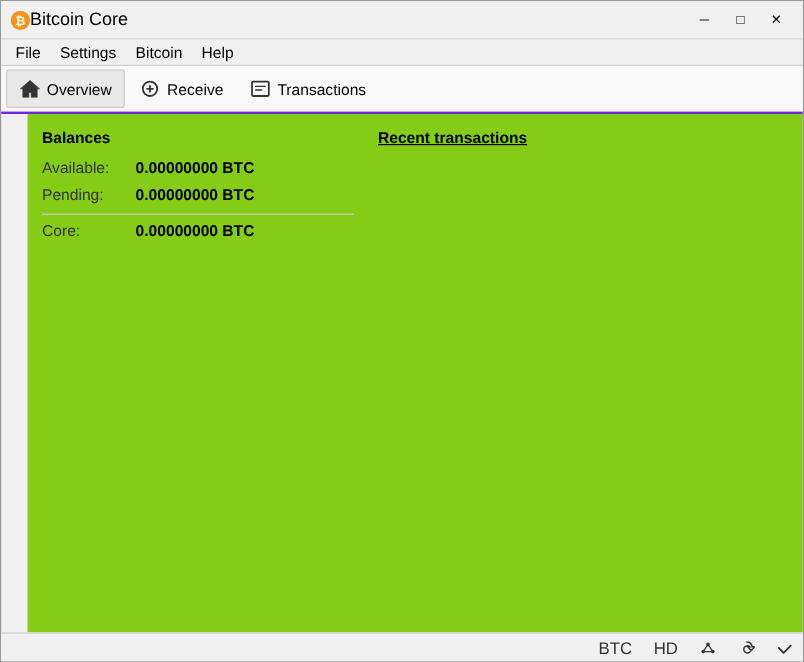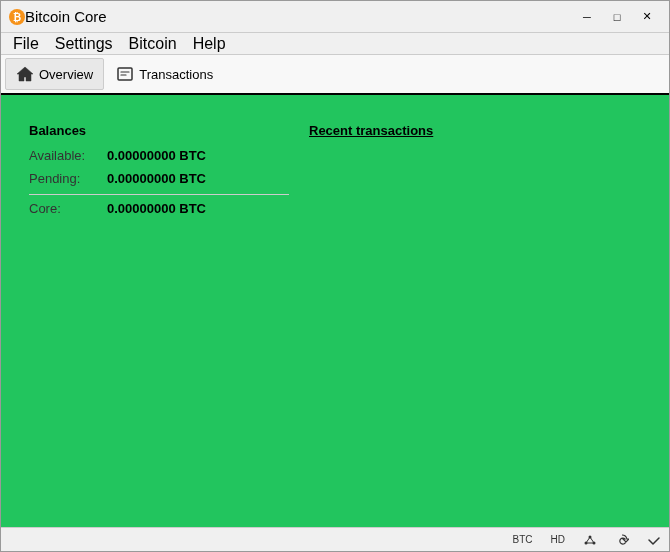--- a/index.html
+++ b/index.html
@@ -68,33 +68,33 @@
       height: 22px;
       background: #f0f0f0;
       display: flex;
       align-items: center;
       padding: 0 4px;
       border-bottom: 1px solid #ccc;
     }
 
     .menu-item {
       padding: 2px 8px;
-      font-size: 16px;
+      font-size: 13px;
       cursor: pointer;
       color: #000;
     }
 
     
     .toolbar {
       height: 40px;
       background: #f8f8f8;
       display: flex;
       align-items: center;
       padding: 0 4px;
-      border-bottom: 2px solid #000000;
+      border-bottom: 2px solid #6d28d9;
       gap: 2px;
     }
 
     .toolbar-btn {
       height: 32px;
       padding: 0 10px;
       background: transparent;
       border: none;
       cursor: pointer;
       display: flex;
@@ -114,24 +114,25 @@
       width: 18px;
       height: 18px;
       display: flex;
       align-items: center;
       justify-content: center;
     }
 
     
     .main-content {
       flex: 1;
-      background: #22c55e;
-      display: flex;
-      padding: 28px;
+      background: #84cc16;
+      display: flex;
+      padding: 12px;
       gap: 20px;
+      margin-left: 22px;
     }
 
     .left-panel {
       width: 260px;
       flex-shrink: 0;
     }
 
     .right-panel {
       flex: 1;
       text-decoration: underline;
@@ -174,21 +175,21 @@
       background: #f0f0f0;
       border-top: 1px solid #ccc;
       display: flex;
       align-items: center;
       justify-content: flex-end;
       padding: 0 8px;
       gap: 6px;
     }
 
     .status-item {
-      font-size: 10px;
+      font-size: 14px;
       color: #333;
       display: flex;
       align-items: center;
       gap: 2px;
       padding-left: 12px;
     }
 
     
     .btc-logo {
       width: 16px;
@@ -235,20 +236,29 @@
     <button class="toolbar-btn active">
       <span class="toolbar-icon icon-house">
         <svg viewBox="0 0 18 18" fill="none" xmlns="http://www.w3.org/2000/svg">
           <path d="M9 2L1 9h2v7h5v-4h2v4h5V9h2L9 2z" fill="#333" stroke="#333" stroke-width="0.5"></path>
         </svg>
       </span>
       <span>Overview</span>
     </button>
 
 
+    <button class="toolbar-btn">
+      <span class="toolbar-icon icon-receive">
+        <svg viewBox="0 0 18 18" fill="none" xmlns="http://www.w3.org/2000/svg">
+          <circle cx="9" cy="9" r="6" stroke="#333" stroke-width="1.5"></circle>
+          <path d="M6 9h6M9 6v6" stroke="#333" stroke-width="1.5"></path>
+        </svg>
+      </span>
+      <span>Receive</span>
+    </button>
 
     <button class="toolbar-btn">
       <span class="toolbar-icon icon-transactions">
         <svg viewBox="0 0 18 18" fill="none" xmlns="http://www.w3.org/2000/svg">
           <rect x="2" y="3" width="14" height="12" rx="1" stroke="#333" stroke-width="1.5"></rect>
           <path d="M5 7h8M5 10h5" stroke="#333" stroke-width="1.2" stroke-linecap="round"></path>
         </svg>
       </span>
       <span>Transactions</span>
     </button>

